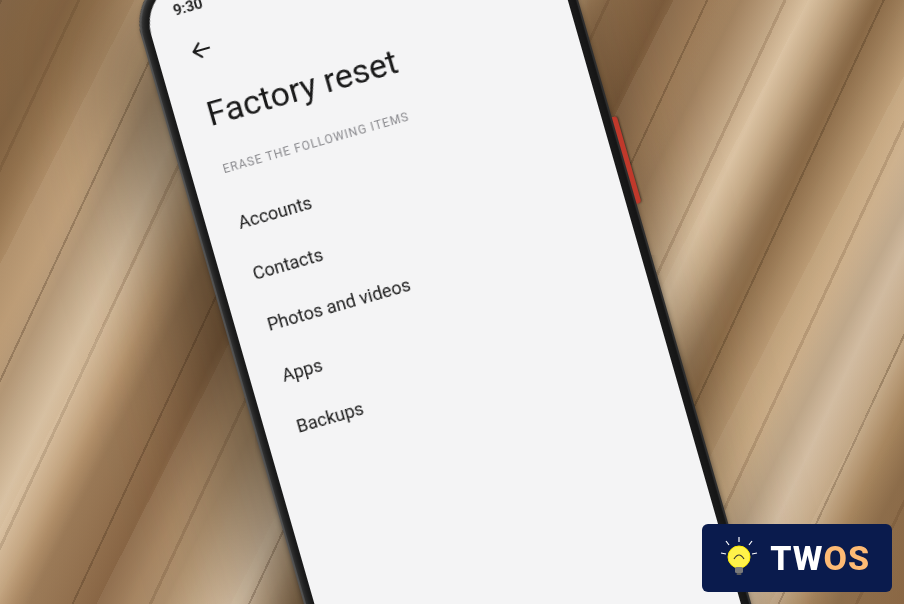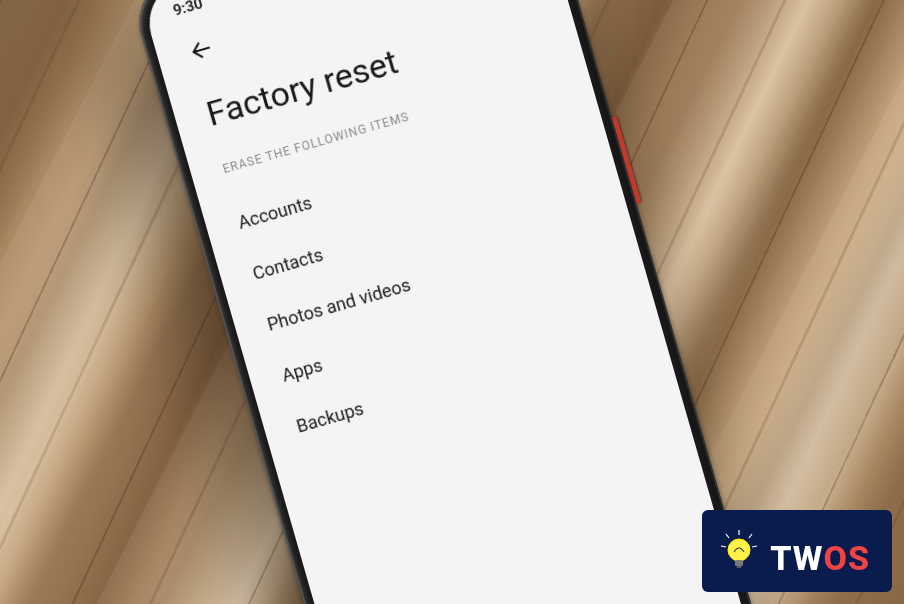--- a/index.html
+++ b/index.html
@@ -135,30 +135,30 @@
     padding: 16px 0;
   }
 
   
   .watermark {
     position: absolute;
     right: 12px;
     bottom: 12px;
     background: #0a1b4d;
     color: #fff;
-    padding: 28px 22px 14px 68px;
+    padding: 14px 22px 14px 68px;
     border-radius: 6px;
     display: flex;
     align-items: center;
     font-weight: 800;
     font-size: 34px;
     letter-spacing: 1px;
   }
   .watermark .brand-first { color: #fff; }
-  .watermark .brand-second { color: #ef4444; }
+  .watermark .brand-second { color: #fdba74; }
   .bulb {
     position: absolute;
     left: 14px;
     top: 50%;
     transform: translateY(-50%);
     width: 46px;
     height: 46px;
   }
 </style>
 </head>

